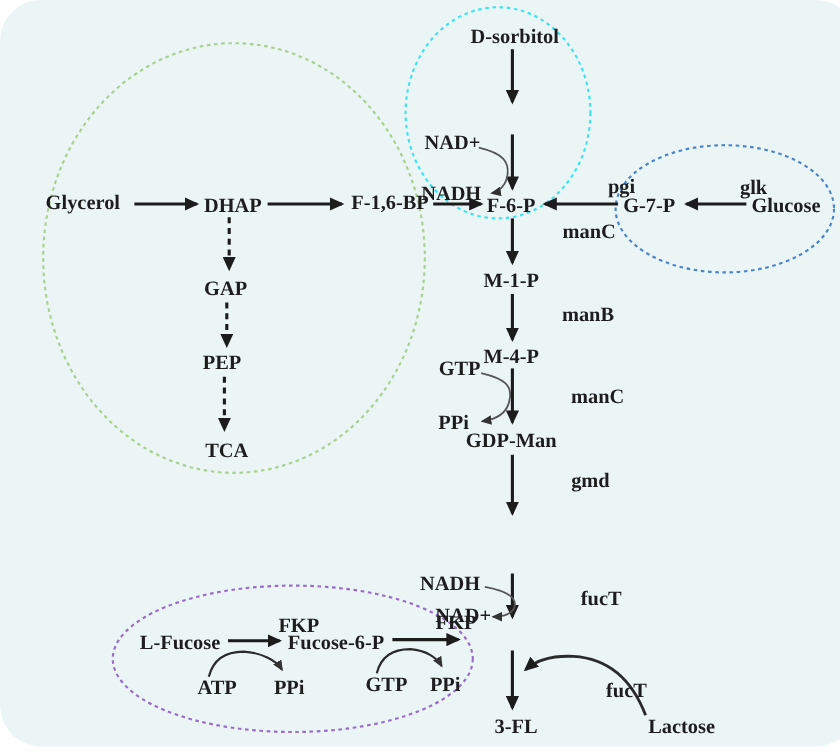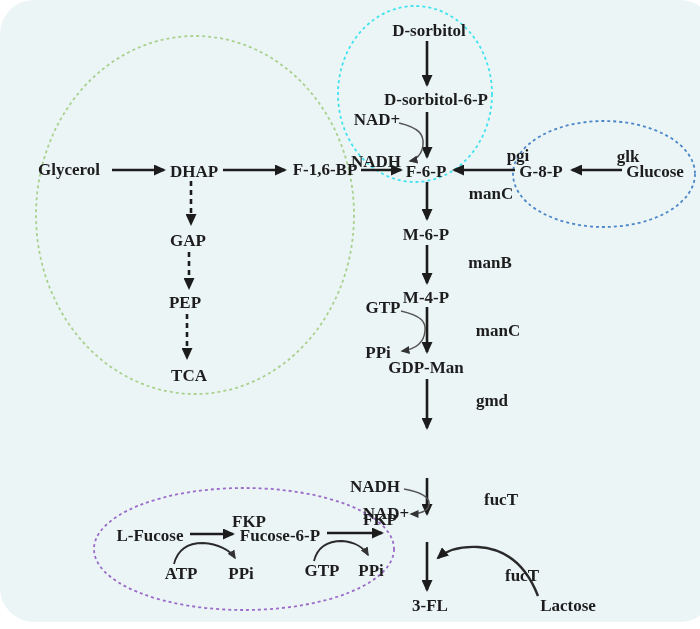--- a/index.html
+++ b/index.html
@@ -70,36 +70,35 @@
       <path d="M 404 489 C 426 493, 430 499, 429 505 C 428 511, 420 514, 411 514" marker-end="url(#ahs)"></path>
     </g>
     <g fill="none" stroke="#2a2a2a" stroke-width="1.8">
       <path d="M 174 564 C 178 548, 190 543, 203 543 C 218 544, 230 550, 235 558" marker-end="url(#ahs)"></path>
       <path d="M 314 561 C 318 545, 330 541, 342 541 C 355 542, 364 548, 368 555" marker-end="url(#ahs)"></path>
       <path d="M 538 596 C 528 570, 510 549, 478 547 C 458 546, 446 551, 438 558" stroke-width="2.4" marker-end="url(#ah)"></path>
     </g>
   </svg>
 
   <div class="lbl" style="left:429px;top:30px">D-sorbitol</div>
-  <div class="lbl" style="left:436px;top:99px">D-sorbitol-6-P</div>
   <div class="lbl" style="left:377px;top:119px">NAD+</div>
   <div class="lbl" style="left:376px;top:161px">NADH</div>
   <div class="lbl" style="left:426px;top:171px">F-6-P</div>
   <div class="lbl enz" style="left:482px;top:155px">pgi</div>
-  <div class="lbl" style="left:541px;top:171px">G-8-P</div>
+  <div class="lbl" style="left:541px;top:171px">G-7-P</div>
   <div class="lbl enz" style="left:592px;top:156px">glk</div>
   <div class="lbl" style="left:655px;top:171px">Glucose</div>
   <div class="lbl" style="left:69px;top:169px">Glycerol</div>
   <div class="lbl" style="left:194px;top:171px">DHAP</div>
   <div class="lbl" style="left:325px;top:169px">F-1,6-BP</div>
   <div class="lbl" style="left:188px;top:240px">GAP</div>
   <div class="lbl" style="left:185px;top:302px">PEP</div>
   <div class="lbl" style="left:189px;top:375px">TCA</div>
   <div class="lbl enz" style="left:455px;top:193px">manC</div>
-  <div class="lbl" style="left:426px;top:234px">M-6-P</div>
+  <div class="lbl" style="left:426px;top:234px">M-1-P</div>
   <div class="lbl enz" style="left:454px;top:262px">manB</div>
   <div class="lbl" style="left:426px;top:297px">M-4-P</div>
   <div class="lbl" style="left:383px;top:307px">GTP</div>
   <div class="lbl enz" style="left:462px;top:330px">manC</div>
   <div class="lbl" style="left:378px;top:352px">PPi</div>
   <div class="lbl" style="left:426px;top:367px">GDP-Man</div>
   <div class="lbl enz" style="left:456px;top:400px">gmd</div>
   <div class="lbl" style="left:375px;top:486px">NADH</div>
   <div class="lbl enz" style="left:465px;top:499px">fucT</div>
   <div class="lbl" style="left:386px;top:513px">NAD+</div>

